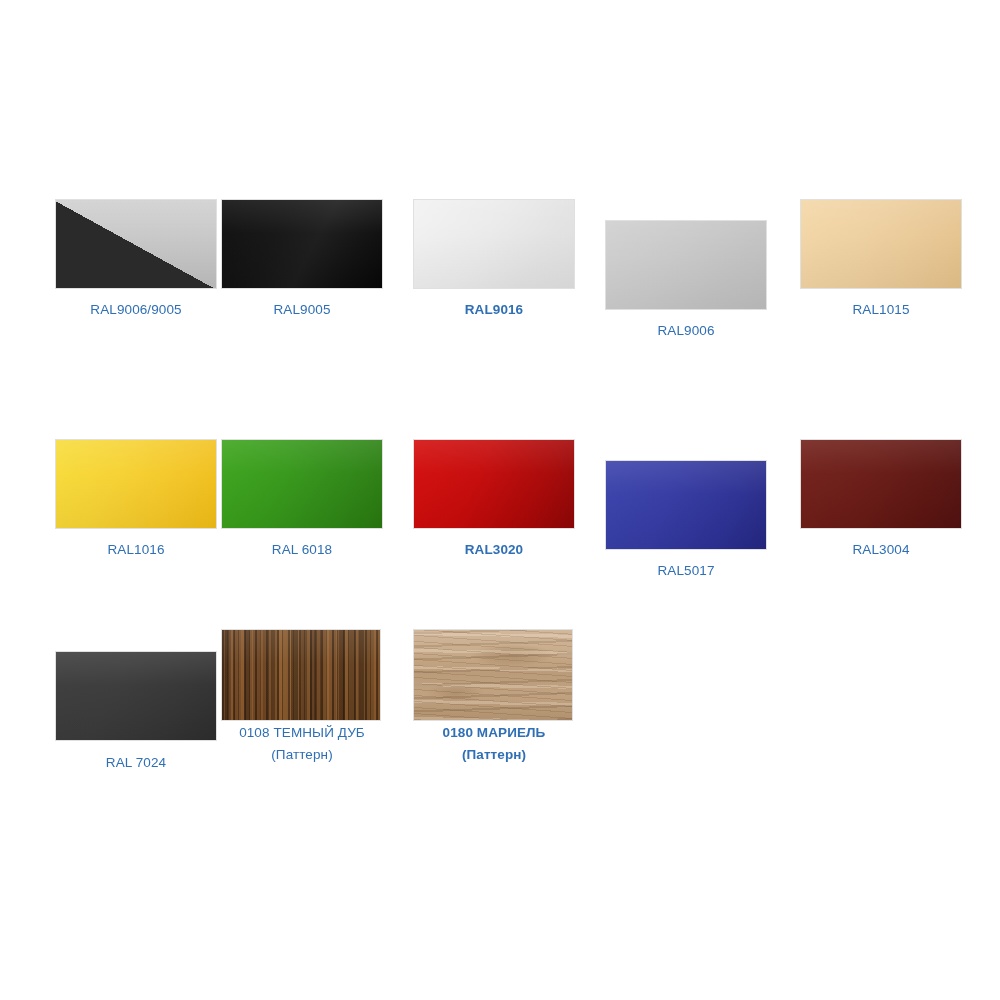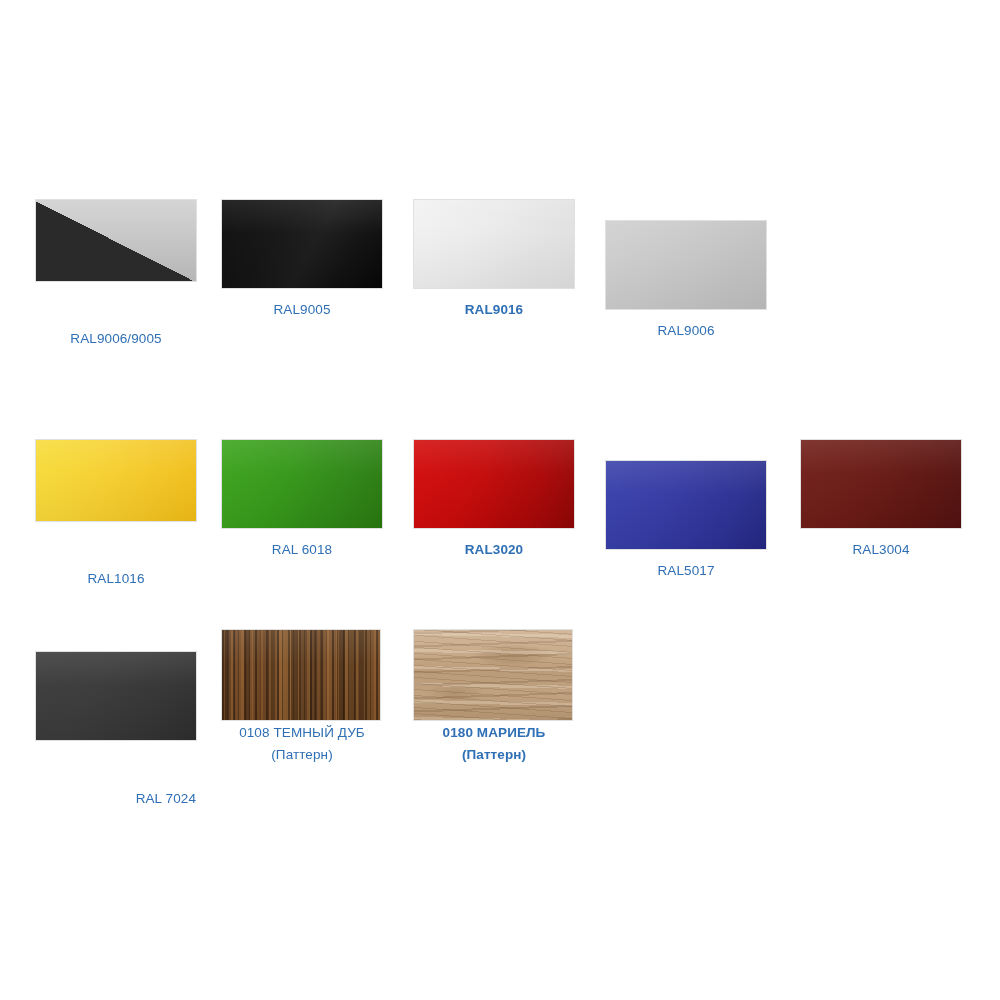--- a/index.html
+++ b/index.html
@@ -43,21 +43,21 @@
 
   .swatch-cell {
     width: 196px;
     position: relative;
     box-sizing: border-box;
     display: flex;
     flex-direction: column;
     align-items: flex-start;
   }
 
-  .swatch-cell:nth-child(1) { padding-left: 36px; gap: 36px; }
+  .swatch-cell:nth-child(1) { padding-left: 56px; }
   .swatch-cell:nth-child(2) { padding-left: 26px; }
   .swatch-cell:nth-child(3) { padding-left: 22px; font-weight: bold; }
   .swatch-cell:nth-child(4) { padding-left: 18px; margin-top: 21px; }
   .swatch-cell:nth-child(5) { padding-left: 17px; }
 
   .swatch-chip {
     width: 160px;
     height: 88px;
     position: relative;
     box-sizing: border-box;
@@ -79,21 +79,20 @@
     margin-top: 11px;
     text-align: center;
     color: #2f6fb5;
     font-size: 13.5px;
     line-height: 1.62;
     letter-spacing: 0.1px;
     white-space: pre-line;
   }
   .swatch-cell.is-plain-row3 .swatch-label {
     margin-top: 12px;
-    text-align: right;
   }
   .swatch-cell.is-pattern .swatch-label {
     margin-top: 2px;
   }
 
   
 
   .fill-diagonal-9006-9005 {
     background:
       linear-gradient(to bottom right, #0000 0%, #0000 49.4%, #000 49.4%, #000 100%),
@@ -246,20 +245,26 @@
           <span class="chip-sheen"></span>
         </div>
         <div class="swatch-label">RAL9016</div>
       </div>
       <div class="swatch-cell">
         <div class="swatch-chip fill-9006">
           <span class="chip-sheen"></span>
         </div>
         <div class="swatch-label">RAL9006</div>
       </div>
+      <div class="swatch-cell">
+        <div class="swatch-chip fill-1015">
+          <span class="chip-sheen"></span>
+        </div>
+        <div class="swatch-label">RAL1015</div>
+      </div>
     </div>
 
     <div class="swatch-row" id="row-2">
       <div class="swatch-cell">
         <div class="swatch-chip fill-1016">
           <span class="chip-sheen"></span>
         </div>
         <div class="swatch-label">RAL1016</div>
       </div>
       <div class="swatch-cell">

